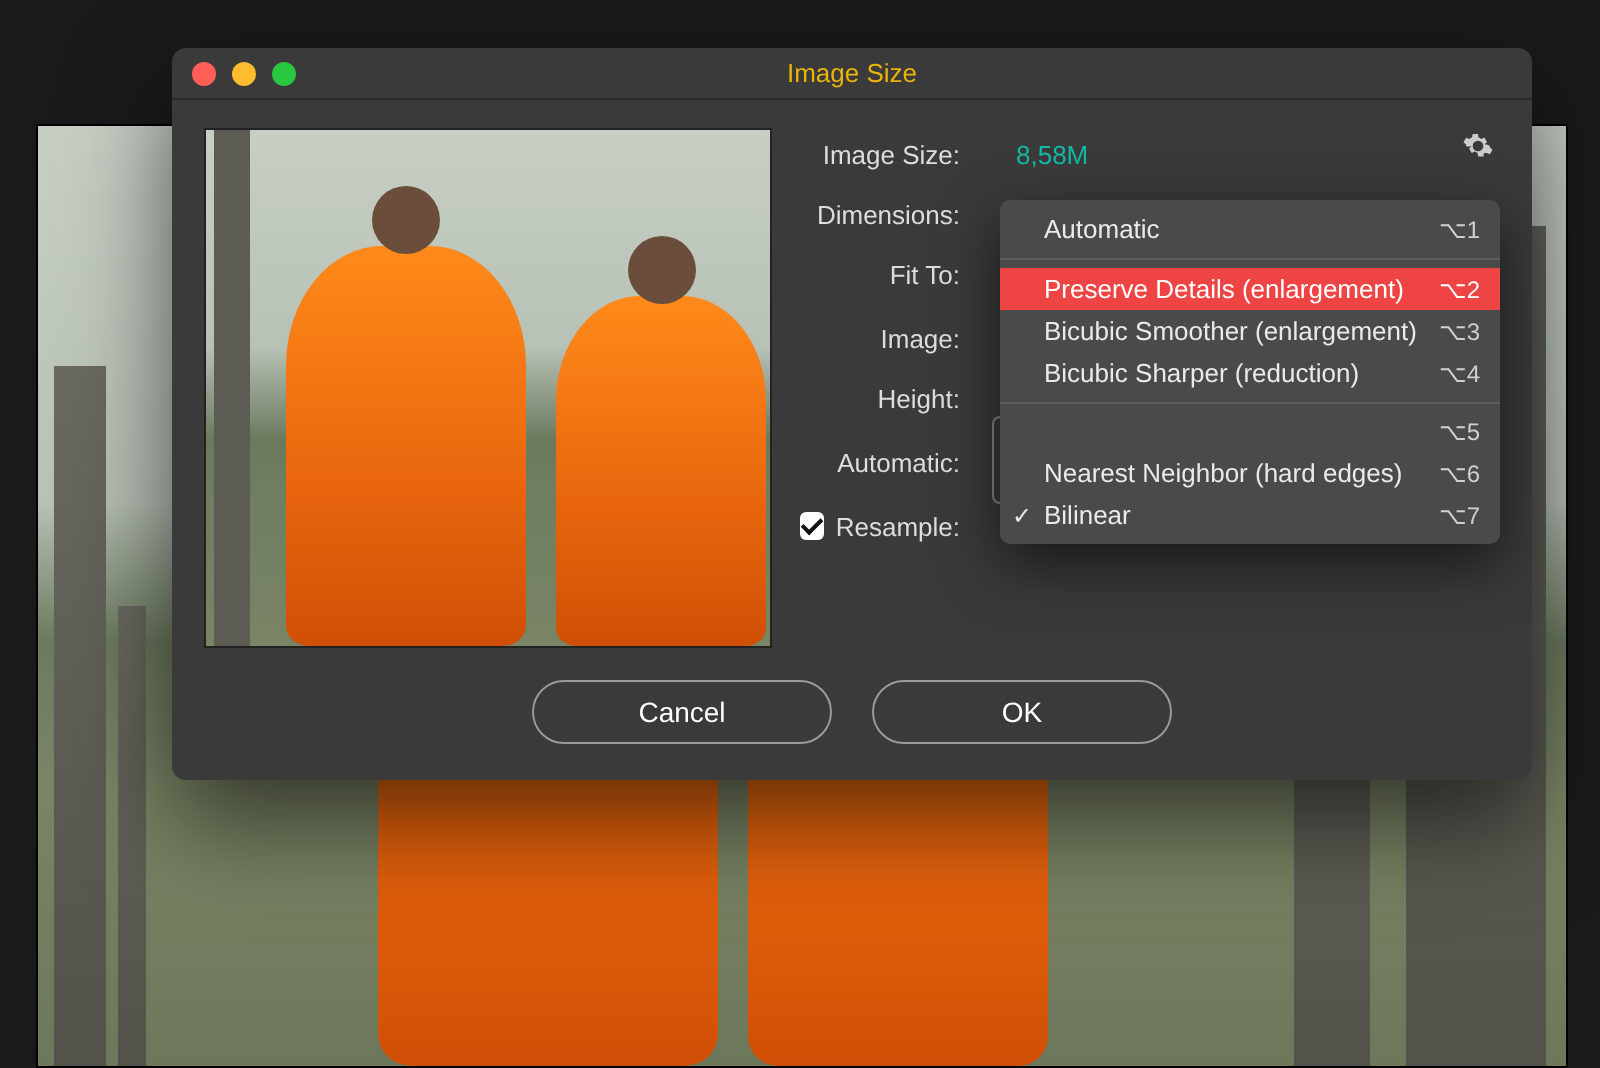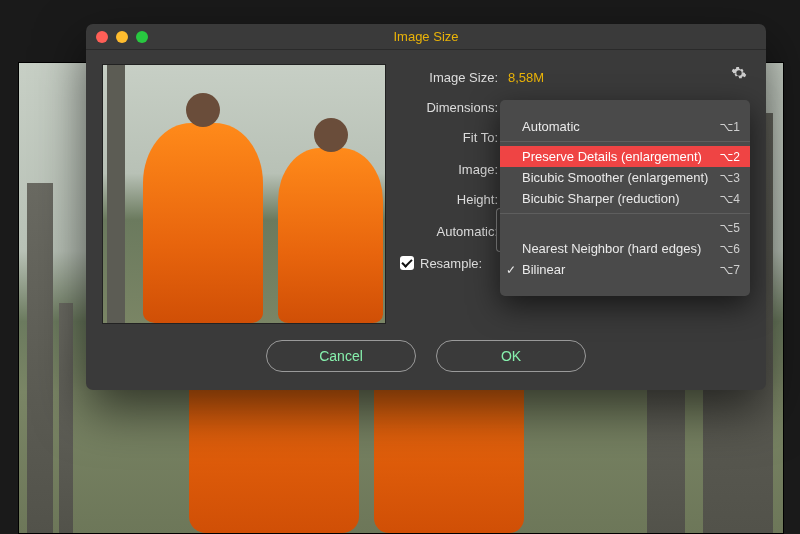--- a/index.html
+++ b/index.html
@@ -76,22 +76,22 @@
   }
   .preview .monk1{left:40px;width:120px;height:200px}
   .preview .monk2{left:175px;width:105px;height:175px}
   .preview .head{width:34px;height:34px;top:-30px}
   .preview .p0{position:absolute;left:4px;top:0;width:18px;height:100%;background:#5c5c54}
 
   .form {
     flex:1; padding-top:0px; color:#ddd; font-size:13px;
   }
   .row { display:flex; align-items:center; height:26px; margin-bottom:4px;}
-  .row .lab { width:108px; text-align:right; padding-right:10px; color:#ddd;}
-  .row .val { color:#eab308; }
+  .row .lab { width:108px; text-align:right; padding-right:28px; color:#ddd;}
+  .row .val { color:#14b8a6; }
   .gear {
     position:absolute; right:18px; top:14px; width:18px;height:18px;
     display:flex;align-items:center;justify-content:center;
   }
   .gear svg{width:16px;height:16px;fill:#ccc}
   .link-icon {
     position:absolute; left:410px; top:158px; width:22px;height:44px;
     border:1px solid #888; border-right:none;
     border-radius:4px 0 0 4px;
   }
@@ -103,21 +103,21 @@
   .chk::after{content:"";width:8px;height:4px;border-left:2px solid #111;border-bottom:2px solid #111;transform:rotate(-45deg);position:absolute;top:3px}
 
   
   .menu {
     position:absolute;
     left: 500px; top: 100px;
     width: 250px;
     background:#4a4a4a;
     border-radius:5px;
     box-shadow:0 10px 30px rgba(0,0,0,0.6);
-    padding:16px 0;
+    padding:4px 0;
     font-size:13px;
     z-index:10;
   }
   .mi {
     display:flex; align-items:center;
     padding:3px 10px 3px 22px;
     position:relative;
     color:#eaeaea;
     white-space:nowrap;
   }
@@ -129,21 +129,21 @@
     content:"✓"; position:absolute; left:6px; font-size:12px;
   }
 
   
   .footer {
     display:flex; justify-content:center; gap:20px;
     padding:16px 0 18px 0;
   }
   .btn {
     width:150px; height:32px; border:1px solid #9a9a9a;
-    border-radius:16px; background:transparent; color:#86efac;
+    border-radius:16px; background:transparent; color:#ffffff;
     font-size:14px; display:flex;align-items:center;justify-content:center;
     cursor:pointer;
   }
 </style>
 </head>
 <body>
 
 <div class="canvas-img">
   <div class="pillar p1"></div>
   <div class="pillar p2"></div>

